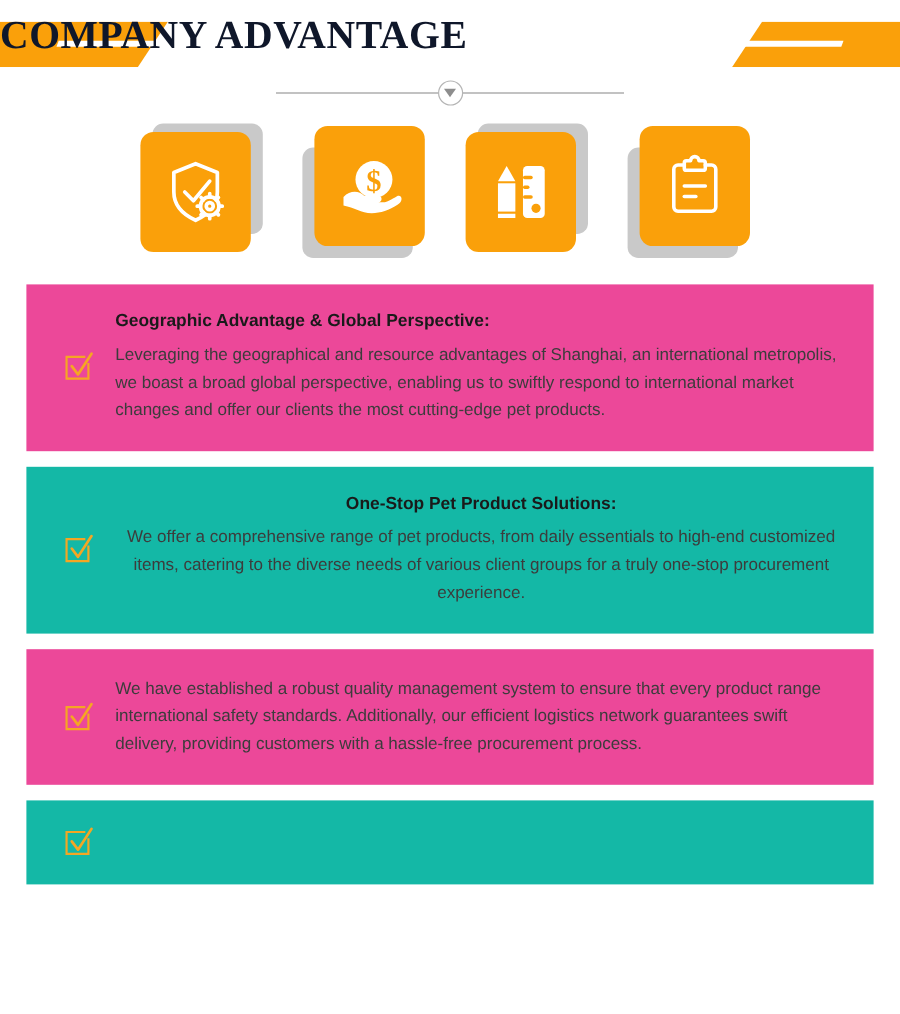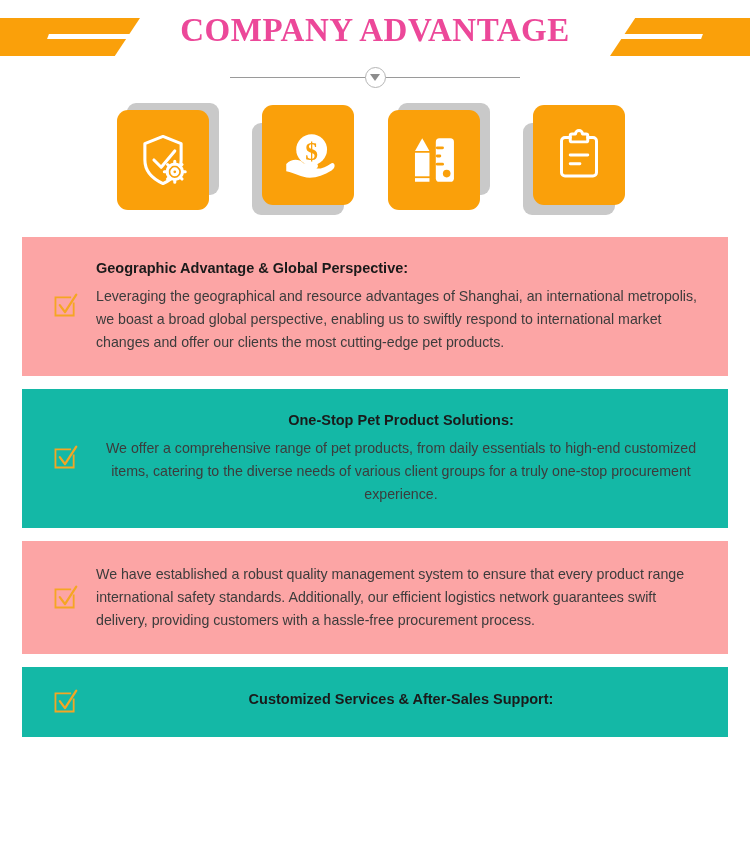--- a/index.html
+++ b/index.html
@@ -55,26 +55,25 @@
     right: 48px;
     left: 10px;
     transform: skewX(-20deg);
   }
 
   .page-title {
     position: absolute;
     top: 12px;
     left: 0;
     right: 0;
-    text-align: center;
     font-family: "Liberation Serif", serif;
     font-weight: bold;
     font-size: 33px;
     letter-spacing: 0.5px;
-    color: #ec4899;
+    color: #0f172a;
     white-space: nowrap;
   }
 
   .divider {
     position: absolute;
     top: 67px;
     left: 50%;
     transform: translateX(-50%);
     width: 290px;
     height: 20px;
@@ -155,21 +154,21 @@
     width: 706px;
   }
   .card {
     position: relative;
     box-sizing: border-box;
     padding: 22px 22px 22px 26px;
     margin-bottom: 13px;
     display: flex;
     align-items: center;
   }
-  .card.cream { background: #fca5a5; }
+  .card.cream { background: #ec4899; }
   .card.gray  { background: #14b8a6; text-align: center; }
 
   .check-wrap {
     flex: 0 0 auto;
     width: 34px;
     margin-right: 14px;
     display: flex;
     align-items: center;
     justify-content: center;
   }
@@ -316,17 +315,16 @@
   </div>
 
   <div class="card gray">
     <div class="check-wrap">
       <svg width="26" height="26" viewBox="0 0 30 30" fill="none" stroke="#F5A623" stroke-width="2.1" stroke-linecap="square" stroke-linejoin="miter">
         <path d="M25 12 V26 H4 V5 H21"></path>
         <polyline points="9,14 15,22 28,2" stroke-width="2.6" stroke-linecap="round" stroke-linejoin="round"></polyline>
       </svg>
     </div>
     <div class="card-body">
-      <div class="card-title">Customized Services &amp; After-Sales Support:</div>
     </div>
   </div>
 
 </div>
 
 </body></html>

